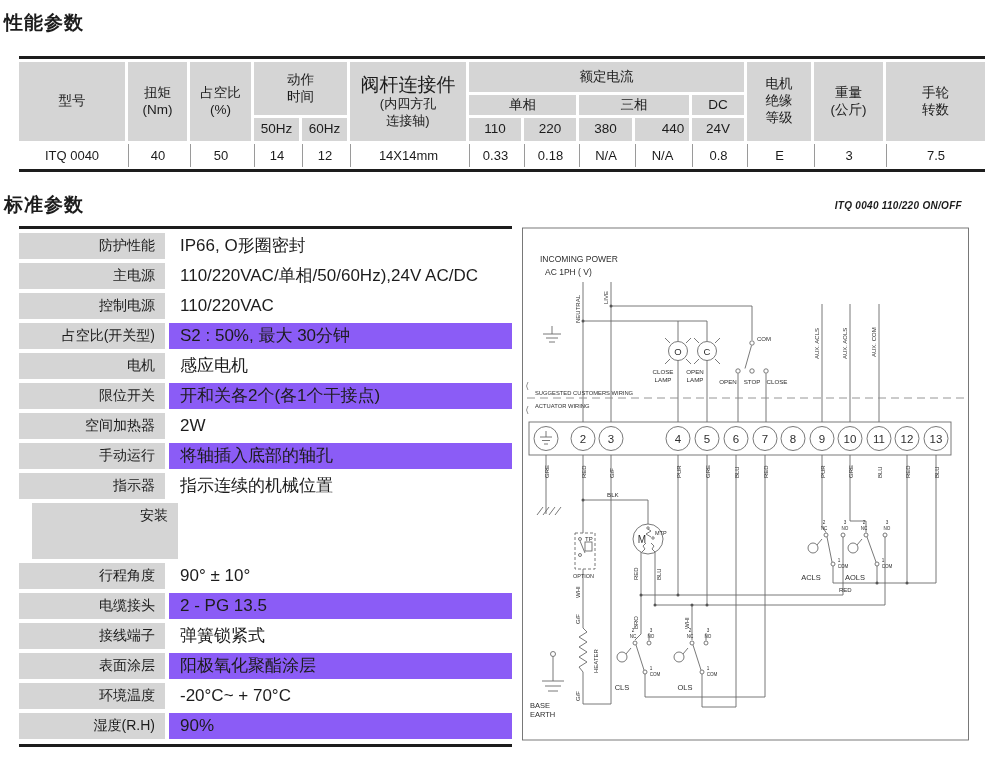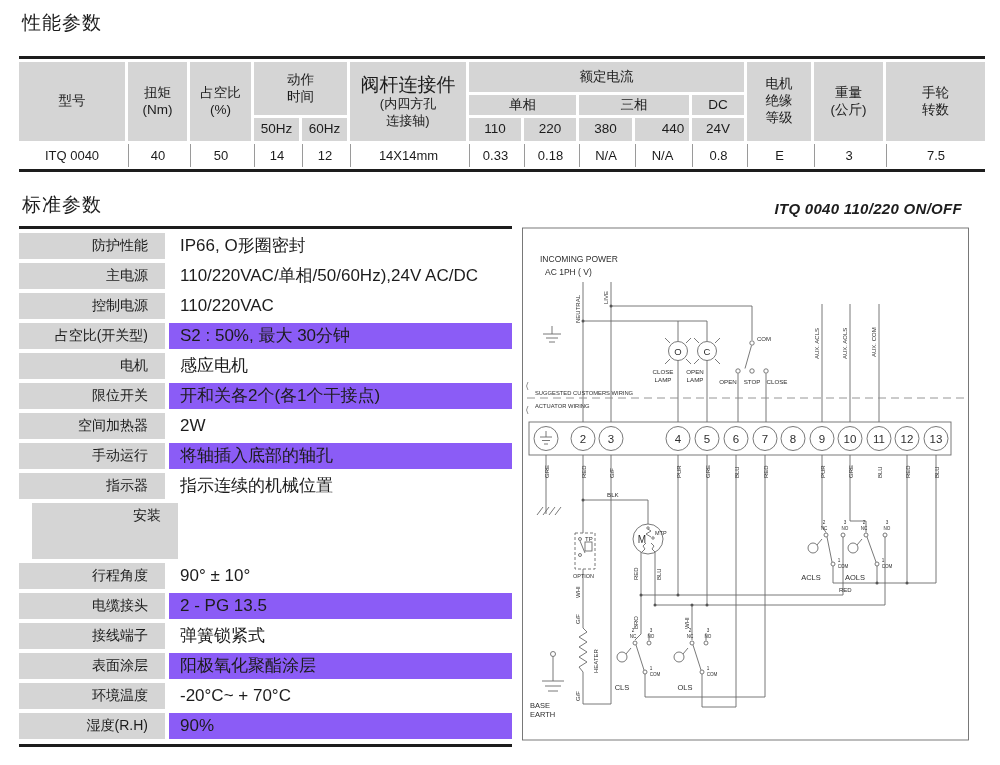--- a/index.html
+++ b/index.html
@@ -1,36 +1,36 @@
 <!DOCTYPE html>
 <html><head>
 <meta charset="utf-8">
 <style>
   html,body{margin:0;padding:0;background:#ffffff;}
   body{width:1000px;height:765px;position:relative;font-family:"Liberation Sans","DejaVu Sans",sans-serif;color:#1c1c1c;overflow:hidden;}
-  .sec-title{position:absolute;left:22px;font-size:19px;font-weight:400;letter-spacing:1px;}
+  .sec-title{position:absolute;left:4px;font-size:19px;font-weight:700;letter-spacing:1px;}
   
   .perf-wrap{position:absolute;left:19px;top:56px;width:966px;border-top:3px solid #1d1d1d;border-bottom:3px solid #1d1d1d;padding:3px 0 2px 0;}
   .perf-grid{display:grid;grid-template-columns:106px 59px 61px 45px 45px 116px 52px 52px 53px 54px 52px 64px 69px 99px;grid-template-rows:30px 20px 23px 23px;gap:3px;}
   .tc{background:#d5d5d5;display:flex;flex-direction:column;align-items:center;justify-content:center;text-align:center;font-size:13.5px;line-height:1.25;white-space:pre-line;}
   .tc .sub{font-size:13px;line-height:1.3;}
   .tc .big{font-size:19px;}
   .td{background:#fff;display:flex;align-items:center;justify-content:center;font-size:13px;}
   .td.sep{border-left:1.5px solid #9a9a9a;}
   
   .std-wrap{position:absolute;left:19px;top:226px;width:493px;border-top:3px solid #1d1d1d;border-bottom:3px solid #1d1d1d;padding:4px 0 1px 0;}
   .srow{display:flex;margin-bottom:4px;height:26px;}
   .srow.tall{height:56px;}
-  .slabel{width:146px;background:#d5d5d5;display:flex;align-items:center;justify-content:flex-end;padding-right:17px;font-size:14px;box-sizing:border-box;}
+  .slabel{width:146px;background:#d5d5d5;display:flex;align-items:center;justify-content:flex-end;padding-right:10px;font-size:14px;box-sizing:border-box;}
   .srow.tall .slabel{align-items:flex-start;padding-top:4px;margin-left:13px;}
   .sval{flex:1;margin-left:4px;display:flex;align-items:center;padding-left:11px;font-size:17px;white-space:pre-line;line-height:1.55;}
   .srow.shaded .sval{background:#8b5cf6;}
   .srow.tall .sval{align-items:flex-start;padding-top:3px;}
   
-  .diag-title{position:absolute;left:600px;top:200px;width:362px;text-align:right;font-size:15px;font-weight:bold;font-style:italic;letter-spacing:.3px;}
+  .diag-title{position:absolute;left:600px;top:200px;width:362px;text-align:right;font-size:10px;font-weight:bold;font-style:italic;letter-spacing:.3px;}
   .diag{position:absolute;left:515px;top:226px;}
   svg text{fill:#2e2e2e;}
 </style>
 </head>
 <body>
 
 <div class="sec-title" style="top:10px;">性能参数</div>
 
 <div class="perf-wrap">
   <div class="perf-grid">

